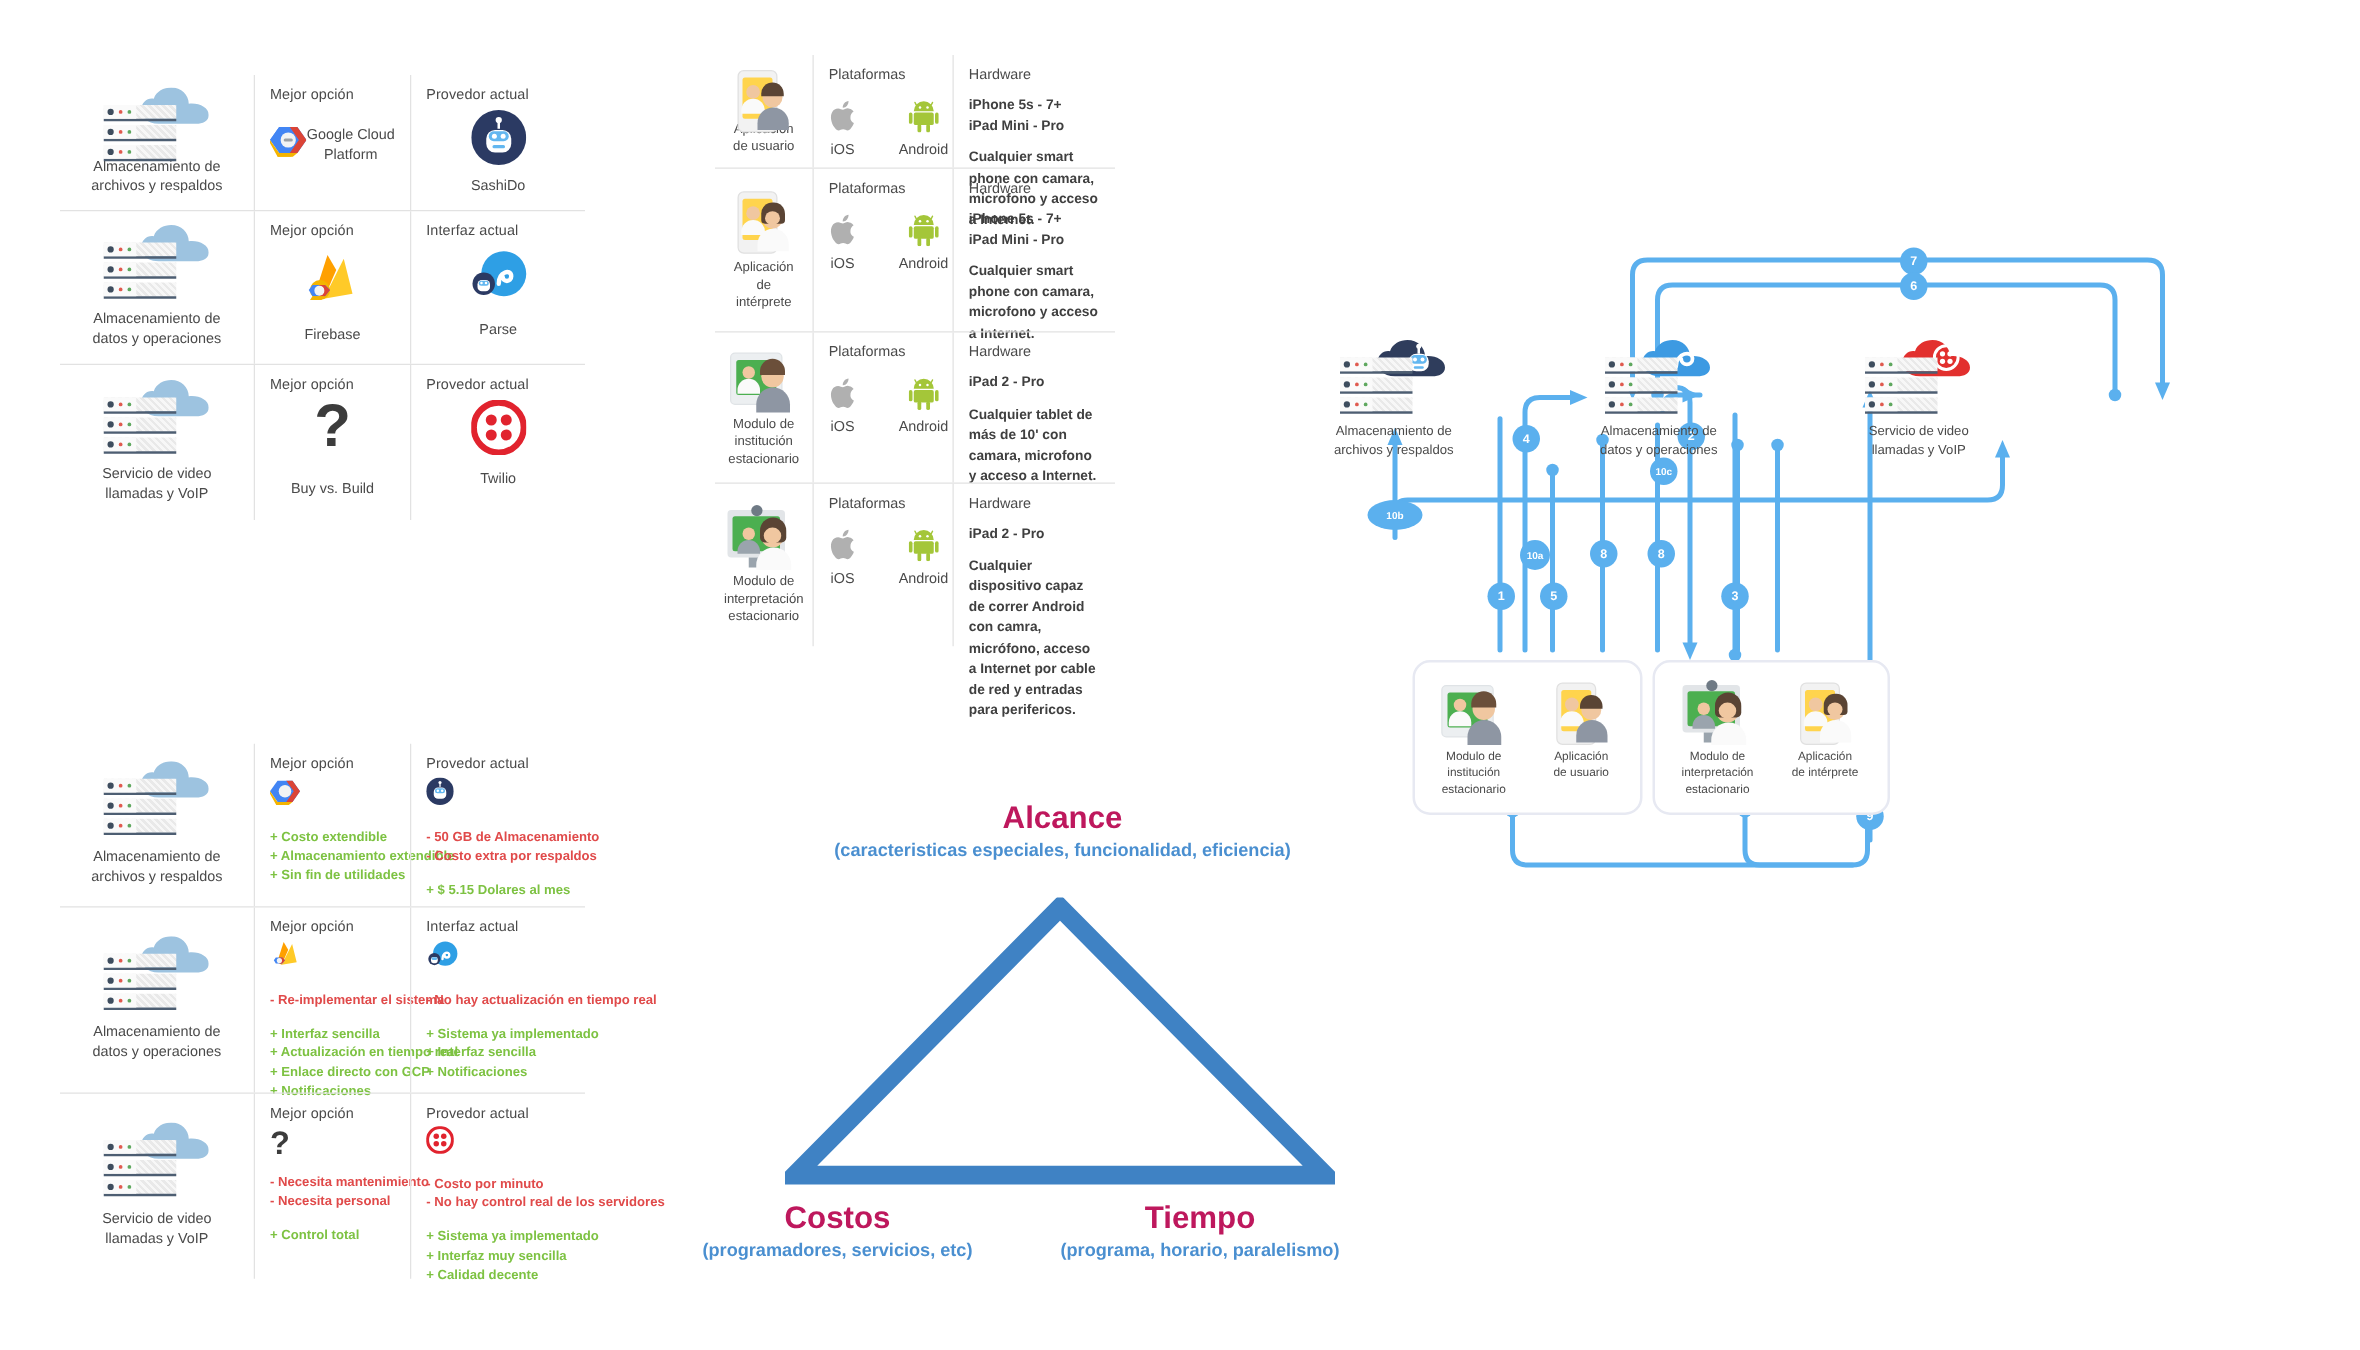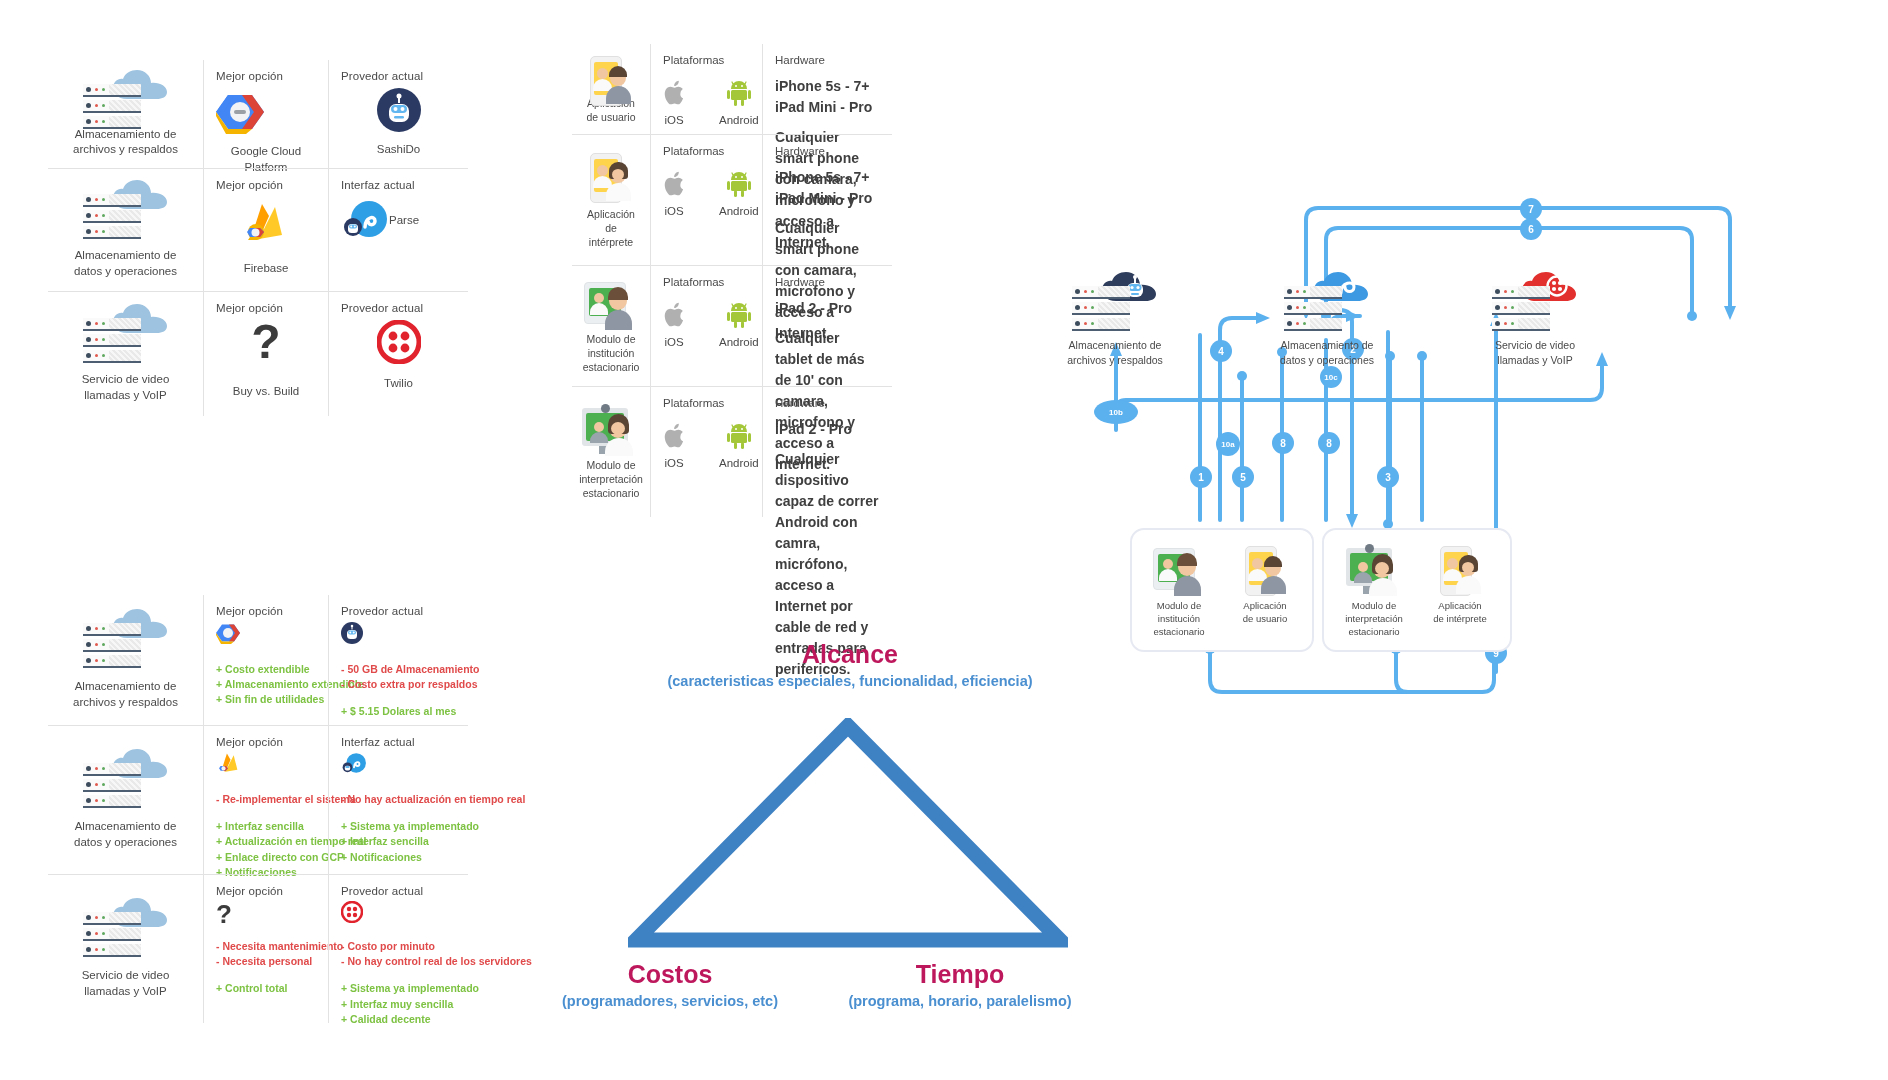--- a/index.html
+++ b/index.html
@@ -49,21 +49,21 @@
 
   
   .neg{color:#e04a4a;font-size:10.5px;font-weight:bold;line-height:1.45;white-space:nowrap;}
   .pos{color:#7dc242;font-size:10.5px;font-weight:bold;line-height:1.45;white-space:nowrap;}
 
   .plat-label{font-size:11.5px;color:#4a4a4a;margin-bottom:14px;}
   .plat-row{display:flex;gap:34px;align-items:flex-end;}
   .plat-item{display:flex;flex-direction:column;align-items:center;width:48px;}
   .plat-name{font-size:11.5px;color:#4a4a4a;margin-top:8px;}
   .hw-title{font-size:11.5px;color:#4a4a4a;margin-bottom:10px;}
-  .hw-text{font-size:14px;color:#3f3f3f;font-weight:bold;line-height:1.5;}
+  .hw-text{font-size:11px;color:#3f3f3f;font-weight:bold;line-height:1.5;}
   .hw-text .sp{display:block;height:9px;}
 
   
   #triangle-panel{left:560px;top:640px;width:580px;height:420px;}
   .tri-title{font-size:25px;font-weight:bold;color:#be185d;text-align:center;}
   .tri-sub{font-size:14.5px;font-weight:bold;color:#4a8fd0;text-align:center;margin-top:4px;}
 
   
   #arch{left:1030px;top:180px;width:858px;height:720px;}
   .arch-node{position:absolute;display:flex;flex-direction:column;align-items:center;width:150px;}
@@ -109,21 +109,21 @@
         </div>
       </div>
       <div class="cap" style="margin-top:6px;">
         <span>Almacenamiento de</span><br>
         <span>archivos y respaldos</span>
       </div>
     </div>
 
     <div class="tcell" style="width:125px;height:108px;">
       <div class="cell-title">Mejor opción</div>
-      <div style="display:flex;flex-direction:column;align-items:flex-start;margin-top:8px;">
+      <div style="display:flex;flex-direction:row;align-items:center;margin-top:8px;">
         <svg width="48" height="44" viewBox="0 0 48 44">
           <path d="M12 5 L36 5 L48 22 L36 39 L12 39 L0 22 Z" fill="#4285f4"></path>
           <path d="M36 5 L48 22 L36 39 L26 39 L38 22 L26 5 Z" fill="#db4437"></path>
           <path d="M12 39 L36 39 L30 44 L10 44 Z" fill="#f4b400"></path>
           <path d="M0 22 L12 39 L30 44 L10 44 L0 26 Z" fill="#f4b400"></path>
           <path d="M12 5 L0 22 L8 22 L18 5 Z" fill="#4285f4"></path>
           <circle cx="24" cy="22" r="10" fill="#f1f3f4"></circle>
           <rect x="18" y="20" width="12" height="4" rx="2" fill="#9aa0a6"></rect>
         </svg>
         <div class="cap" style="margin-top:10px;">Google Cloud Platform</div>
@@ -193,21 +193,21 @@
           <path d="M18 27 L22 31 L18 36 L13 36 L17 31 L13 27 Z" fill="#db4437"></path>
           <path d="M8 36 L18 36 L15 39 L6 39 Z" fill="#f4b400"></path>
           <circle cx="13.5" cy="31.5" r="4" fill="#f1f3f4"></circle>
         </svg>
         <div class="cap" style="margin-top:14px;">Firebase</div>
       </div>
     </div>
 
     <div class="tcell" style="width:140px;height:122px;">
       <div class="cell-title">Interfaz actual</div>
-      <div style="display:flex;align-items:flex-start;margin-top:8px;">
+      <div style="display:flex;flex-direction:column;align-items:center;margin-top:8px;">
         <svg width="48" height="44" viewBox="0 0 48 44">
           <circle cx="28" cy="20" r="18" fill="#2e9fe5"></circle>
           <path d="M24 28 C24 18 34 16 34 22 C34 27 27 27 27 22" stroke="#fff" stroke-width="3.5" fill="none" stroke-linecap="round"></path>
           <circle cx="12" cy="28" r="9" fill="#2b3a63"></circle>
           <rect x="7" y="25" width="10" height="9" rx="3.5" fill="#fff"></rect>
           <rect x="8" y="25.5" width="8" height="4" rx="2" fill="#63b7f0"></rect>
           <circle cx="10.2" cy="27.4" r="1" fill="#fff"></circle>
             <circle cx="13.8" cy="27.4" r="1" fill="#fff"></circle>
         </svg>
         <div class="cap" style="margin-top:14px;">Parse</div>

